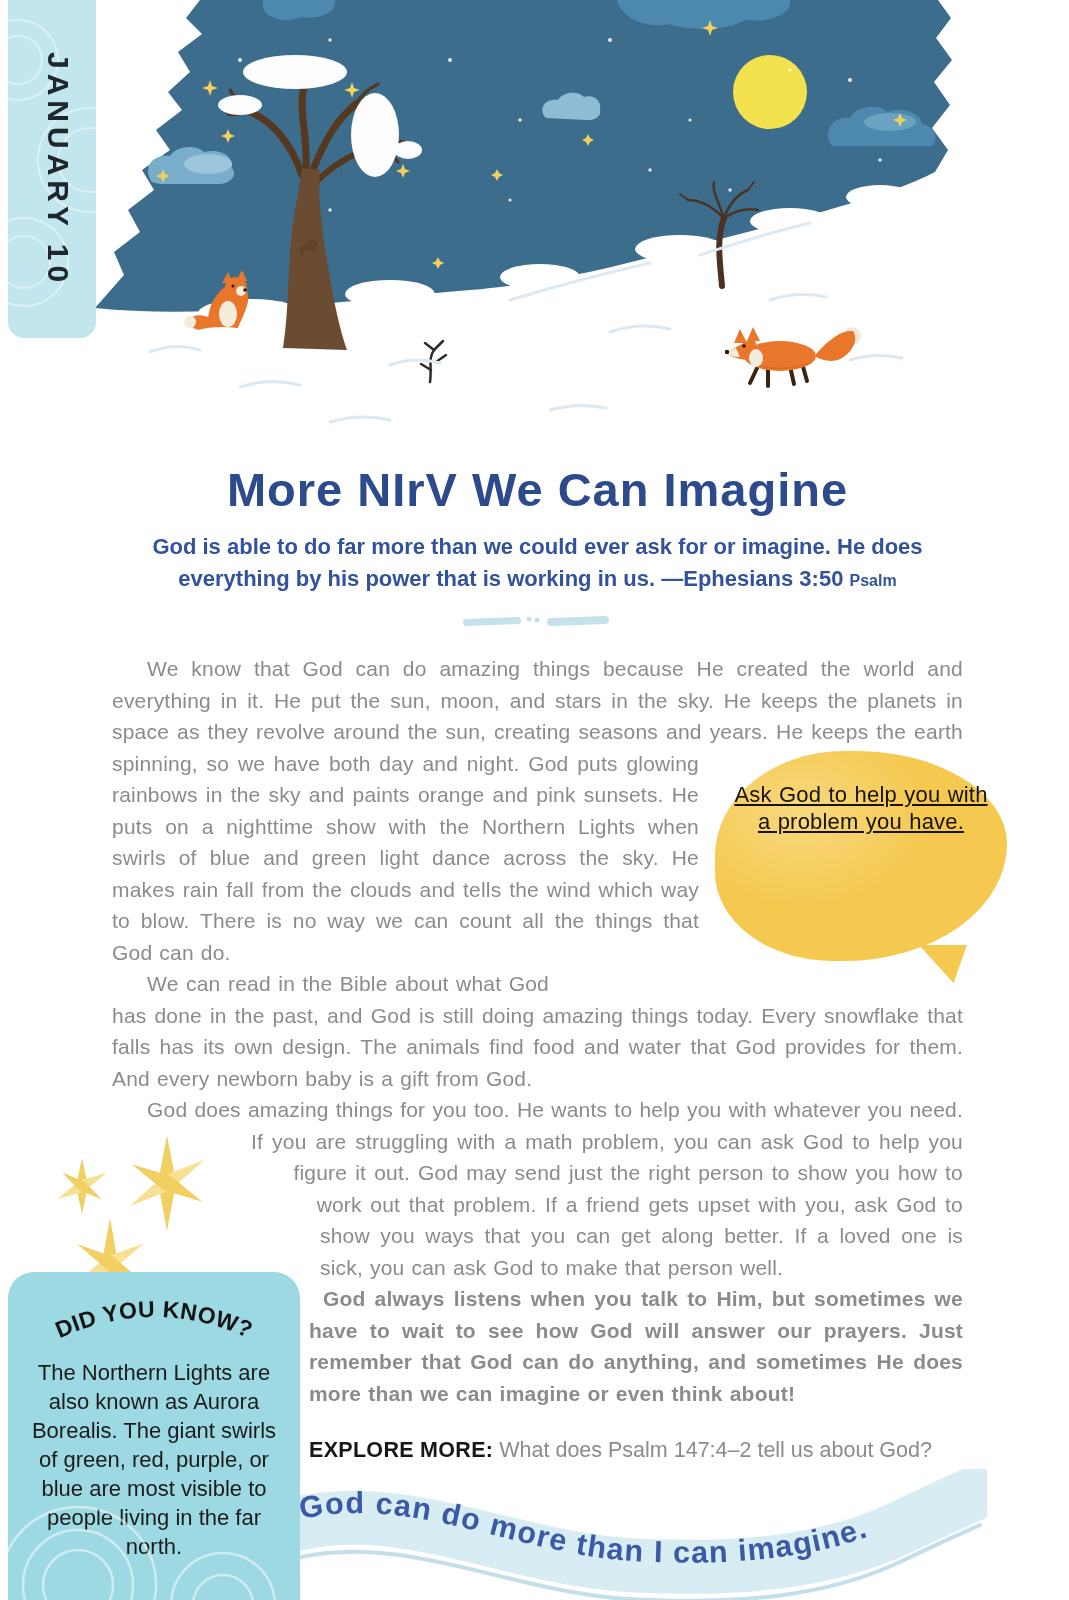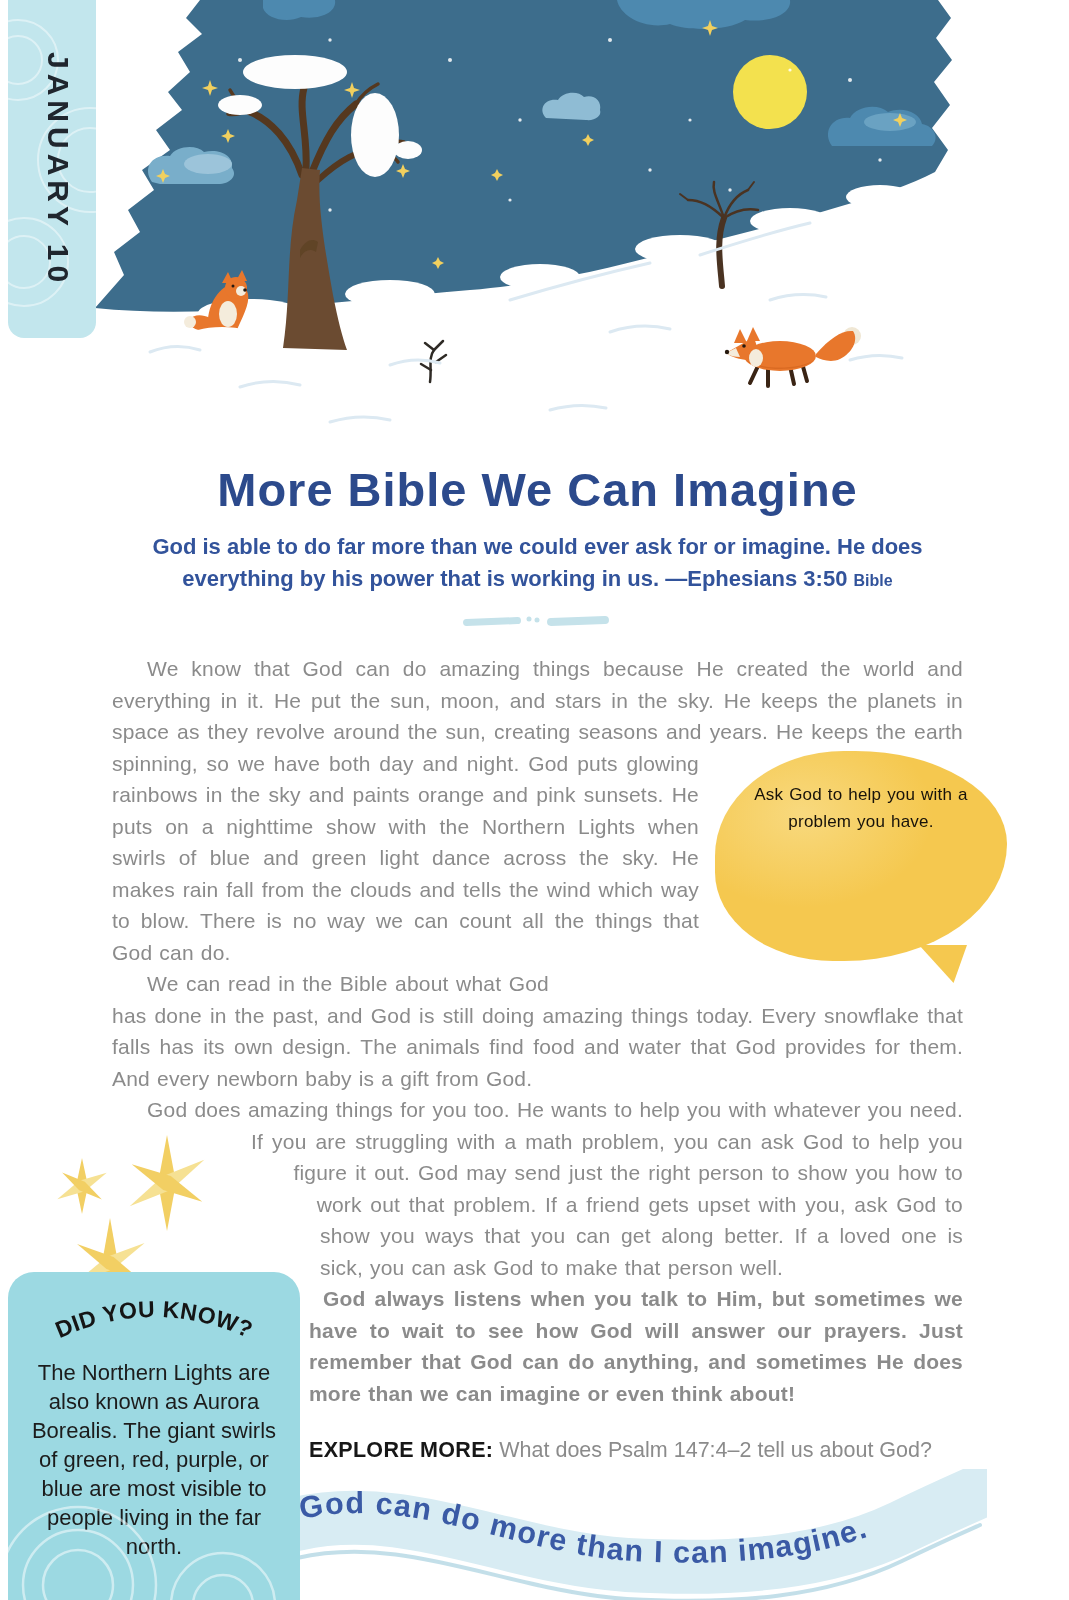--- a/index.html
+++ b/index.html
@@ -51,21 +51,21 @@
     margin:0 -44px 10px 16px;padding:30px 16px 0 16px;position:relative;
     background:radial-gradient(ellipse at 30% 30%, #f8d97e 0%, rgba(248,217,126,0) 45%),#f5c84f;
     border-radius:46% 54% 58% 42% / 52% 46% 58% 44%;
     text-indent:0;text-align:center;
   }
   .bubble::after{
     content:"";position:absolute;right:40px;bottom:-22px;width:48px;height:38px;
     background:#f5c84f;clip-path:polygon(100% 0,0 0,72% 100%);
   }
   .bubble-title{display:block;font-weight:bold;font-size:20.5px;color:#17120a;letter-spacing:1px;margin-bottom:7px;}
-  .bubble-body{display:block;font-size:17px;line-height:27px;color:#17120a;}
+  .bubble-body{display:block;font-size:22px;line-height:27px;color:#17120a;text-decoration:underline;}
   
   .tail{margin-left:197px;}
   .tail .body-p{text-indent:14px;font-weight:bold;}
   .explore{margin:26px 0 0 0;font-size:21.5px;line-height:30px;text-align:left;text-indent:0;}
   .explore-label{font-weight:bold;color:#171717;letter-spacing:.3px;margin-top:41px;}
   .explore-q{color:#8b8b8b;}
   
   .ribbon{position:relative;width:700px;height:150px;margin:4px 0 0 -22px;}
   
   .dyk{
@@ -243,23 +243,23 @@
           <circle cx="82" cy="160" r="32"></circle>
         <circle cx="16" cy="262" r="44"></circle>
           <circle cx="16" cy="262" r="26"></circle>
       </g>
     </svg>
     <span class="date-tab-label">JANUARY 10</span>
   </div>
 
   <div class="content">
 
-    <h1 class="page-title">More Bible We Can Imagine</h1>
-
-    <p class="verse"><span>God is able to do far more than we could ever ask for or imagine. He does everything by his power that is working in us.</span> <span class="verse-ref">—Ephesians 3:50</span> <span class="verse-version">Bible</span></p>
+    <h1 class="page-title">More NIrV We Can Imagine</h1>
+
+    <p class="verse"><span>God is able to do far more than we could ever ask for or imagine. He does everything by his power that is working in us.</span> <span class="verse-ref">—Ephesians 3:50</span> <span class="verse-version">Psalm</span></p>
 
     <div class="divider">
       <svg width="150" height="16">
         <g fill="#c5e2ea">
           <rect x="0" y="5" width="58" height="7" rx="3.5" transform="rotate(-2 29 8)"></rect>
           <circle cx="66" cy="6" r="2.5"></circle>
             <circle cx="74" cy="7" r="2.5"></circle>
           <rect x="84" y="4" width="62" height="8" rx="4" transform="rotate(-2 115 8)"></rect>
         </g>
       </svg>

